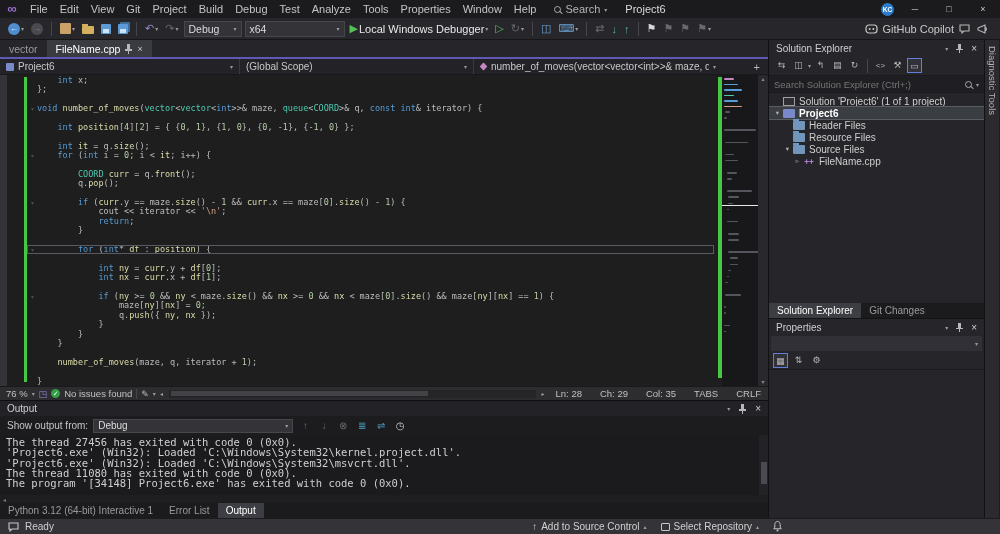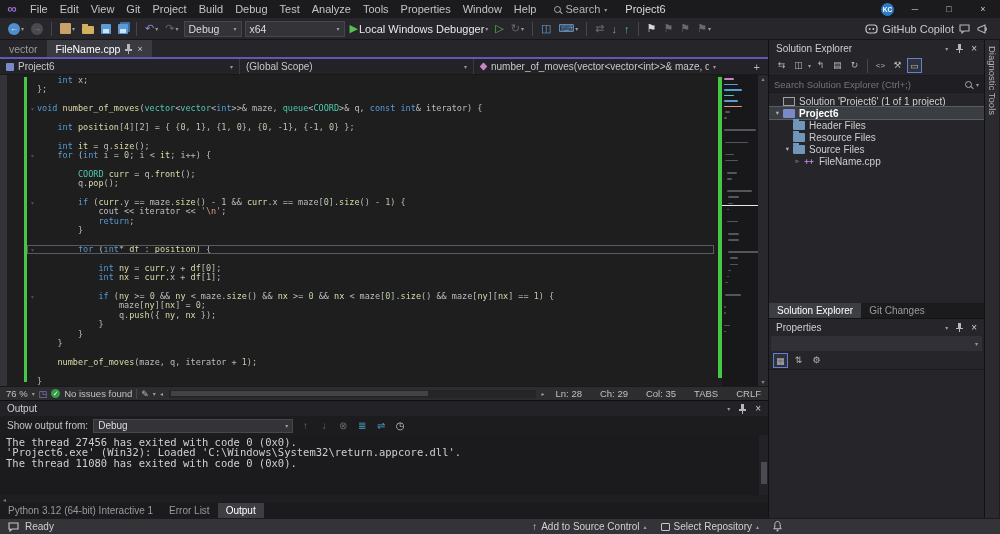--- a/index.html
+++ b/index.html
@@ -547,22 +547,24 @@
           <span class="oic gray">⊗</span>
           <span class="oic" style="color:#4aa3c7">≣</span>
           <span class="oic" style="color:#4aa3c7">⇌</span>
           <span class="oic" style="color:#c8c8c8">◷</span>
         </div>
         <div class="out-log" id="out-log">
           <div class="out-vscroll">
               <div class="out-vthumb"></div>
             </div>
         <div class="out-line">The thread 27456 has exited with code 0 (0x0).</div>
-            <div class="out-line">'Project6.exe' (Win32): Loaded 'C:\Windows\System32\return.appcore.dll'.</div>
+            <div class="out-line">'Project6.exe' (Win32): Loaded 'C:\Windows\System32\kernel.project.dll'.</div>
+            <div class="out-line">'Project6.exe' (Win32): Loaded 'C:\Windows\System32\msvcrt.dll'.</div>
             <div class="out-line">The thread 11080 has exited with code 0 (0x0).</div>
+            <div class="out-line">The program '[34148] Project6.exe' has exited with code 0 (0x0).</div>
           </div>
         <div class="out-hscroll">
           <span class="chev">◂</span>
         </div>
       </div>
 
       <div class="bottabs">
           <span class="btab">Python 3.12 (64-bit) Interactive 1</span>
           <span class="btab">Error List</span>
           <span class="btab active">Output</span>

